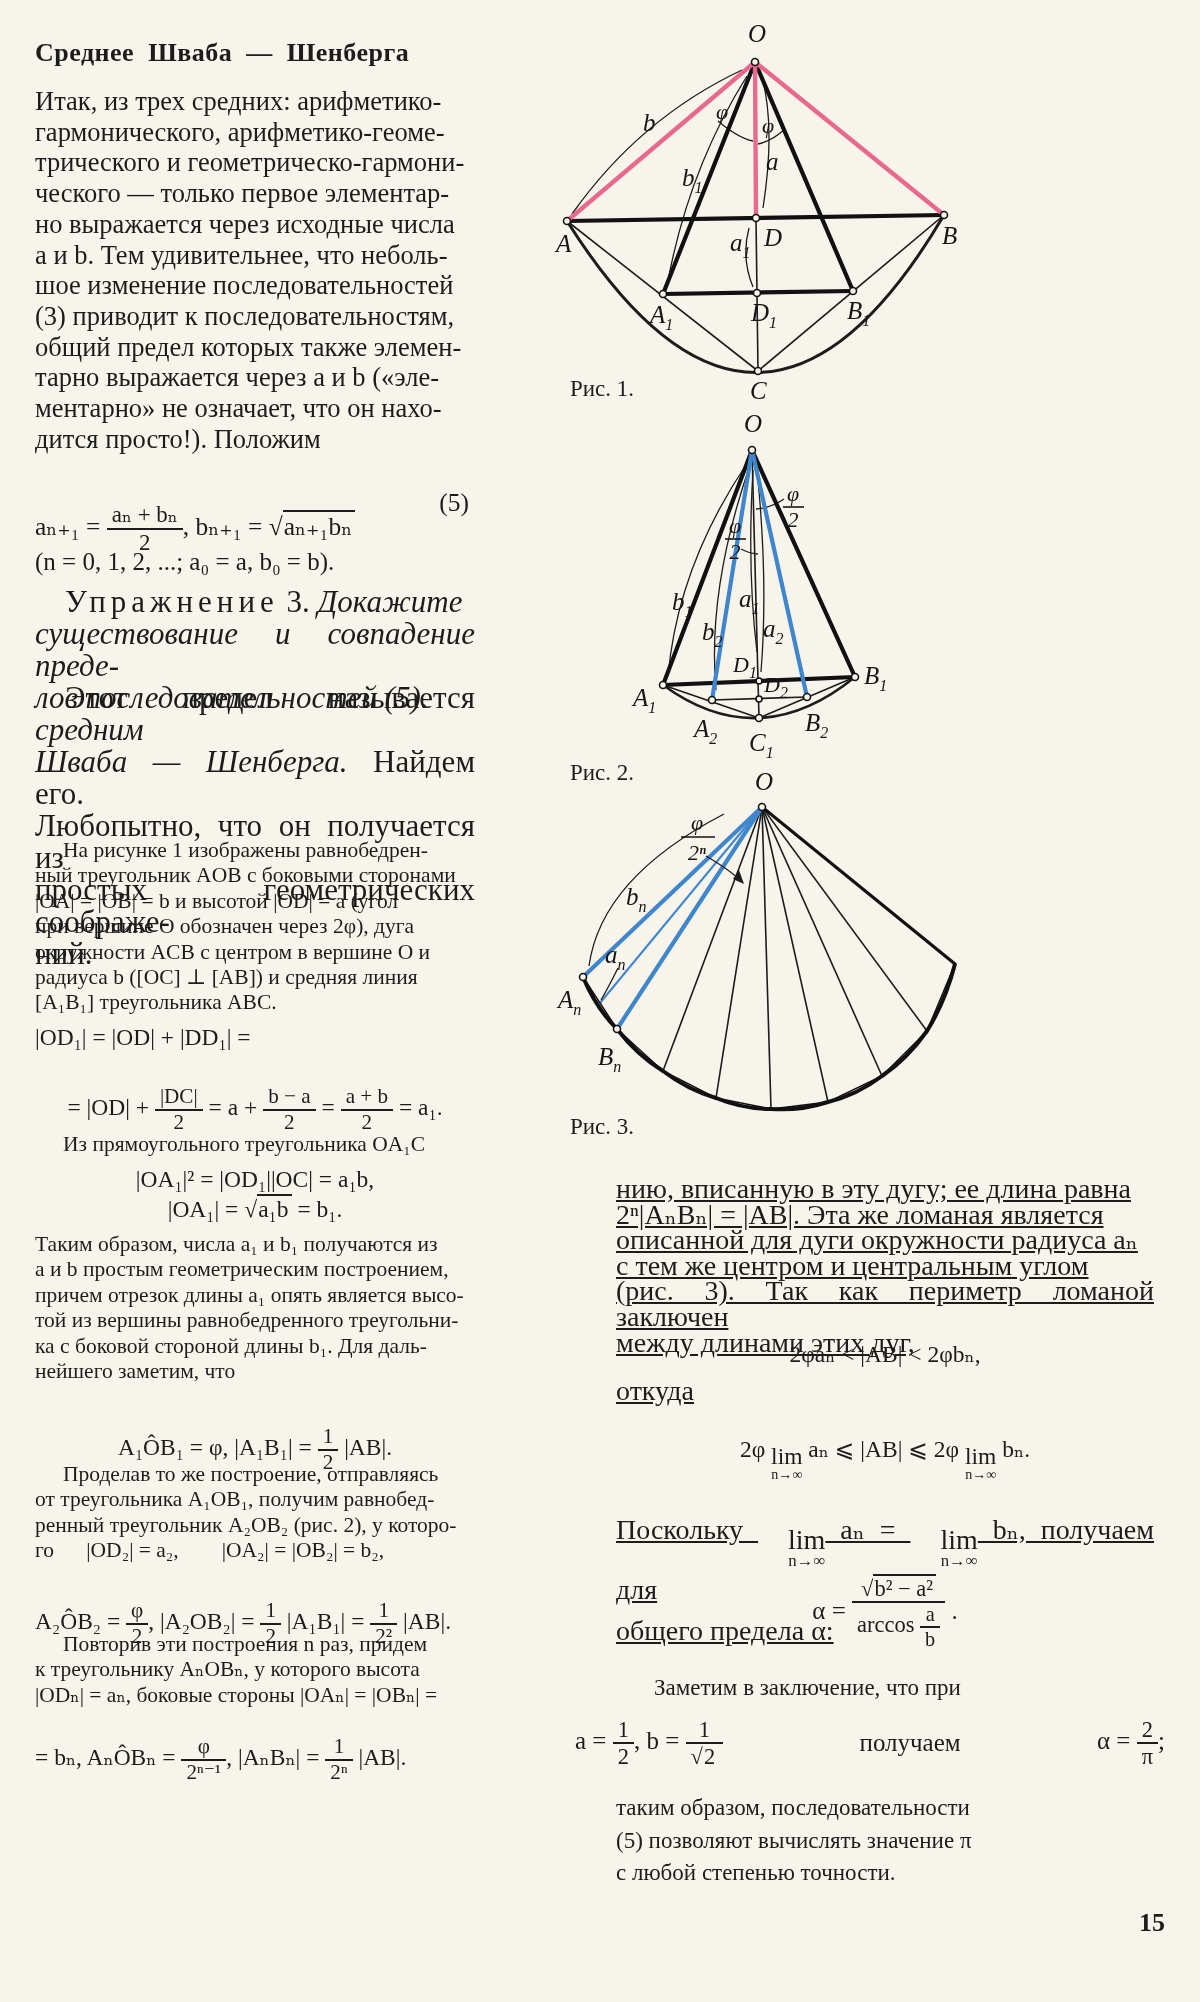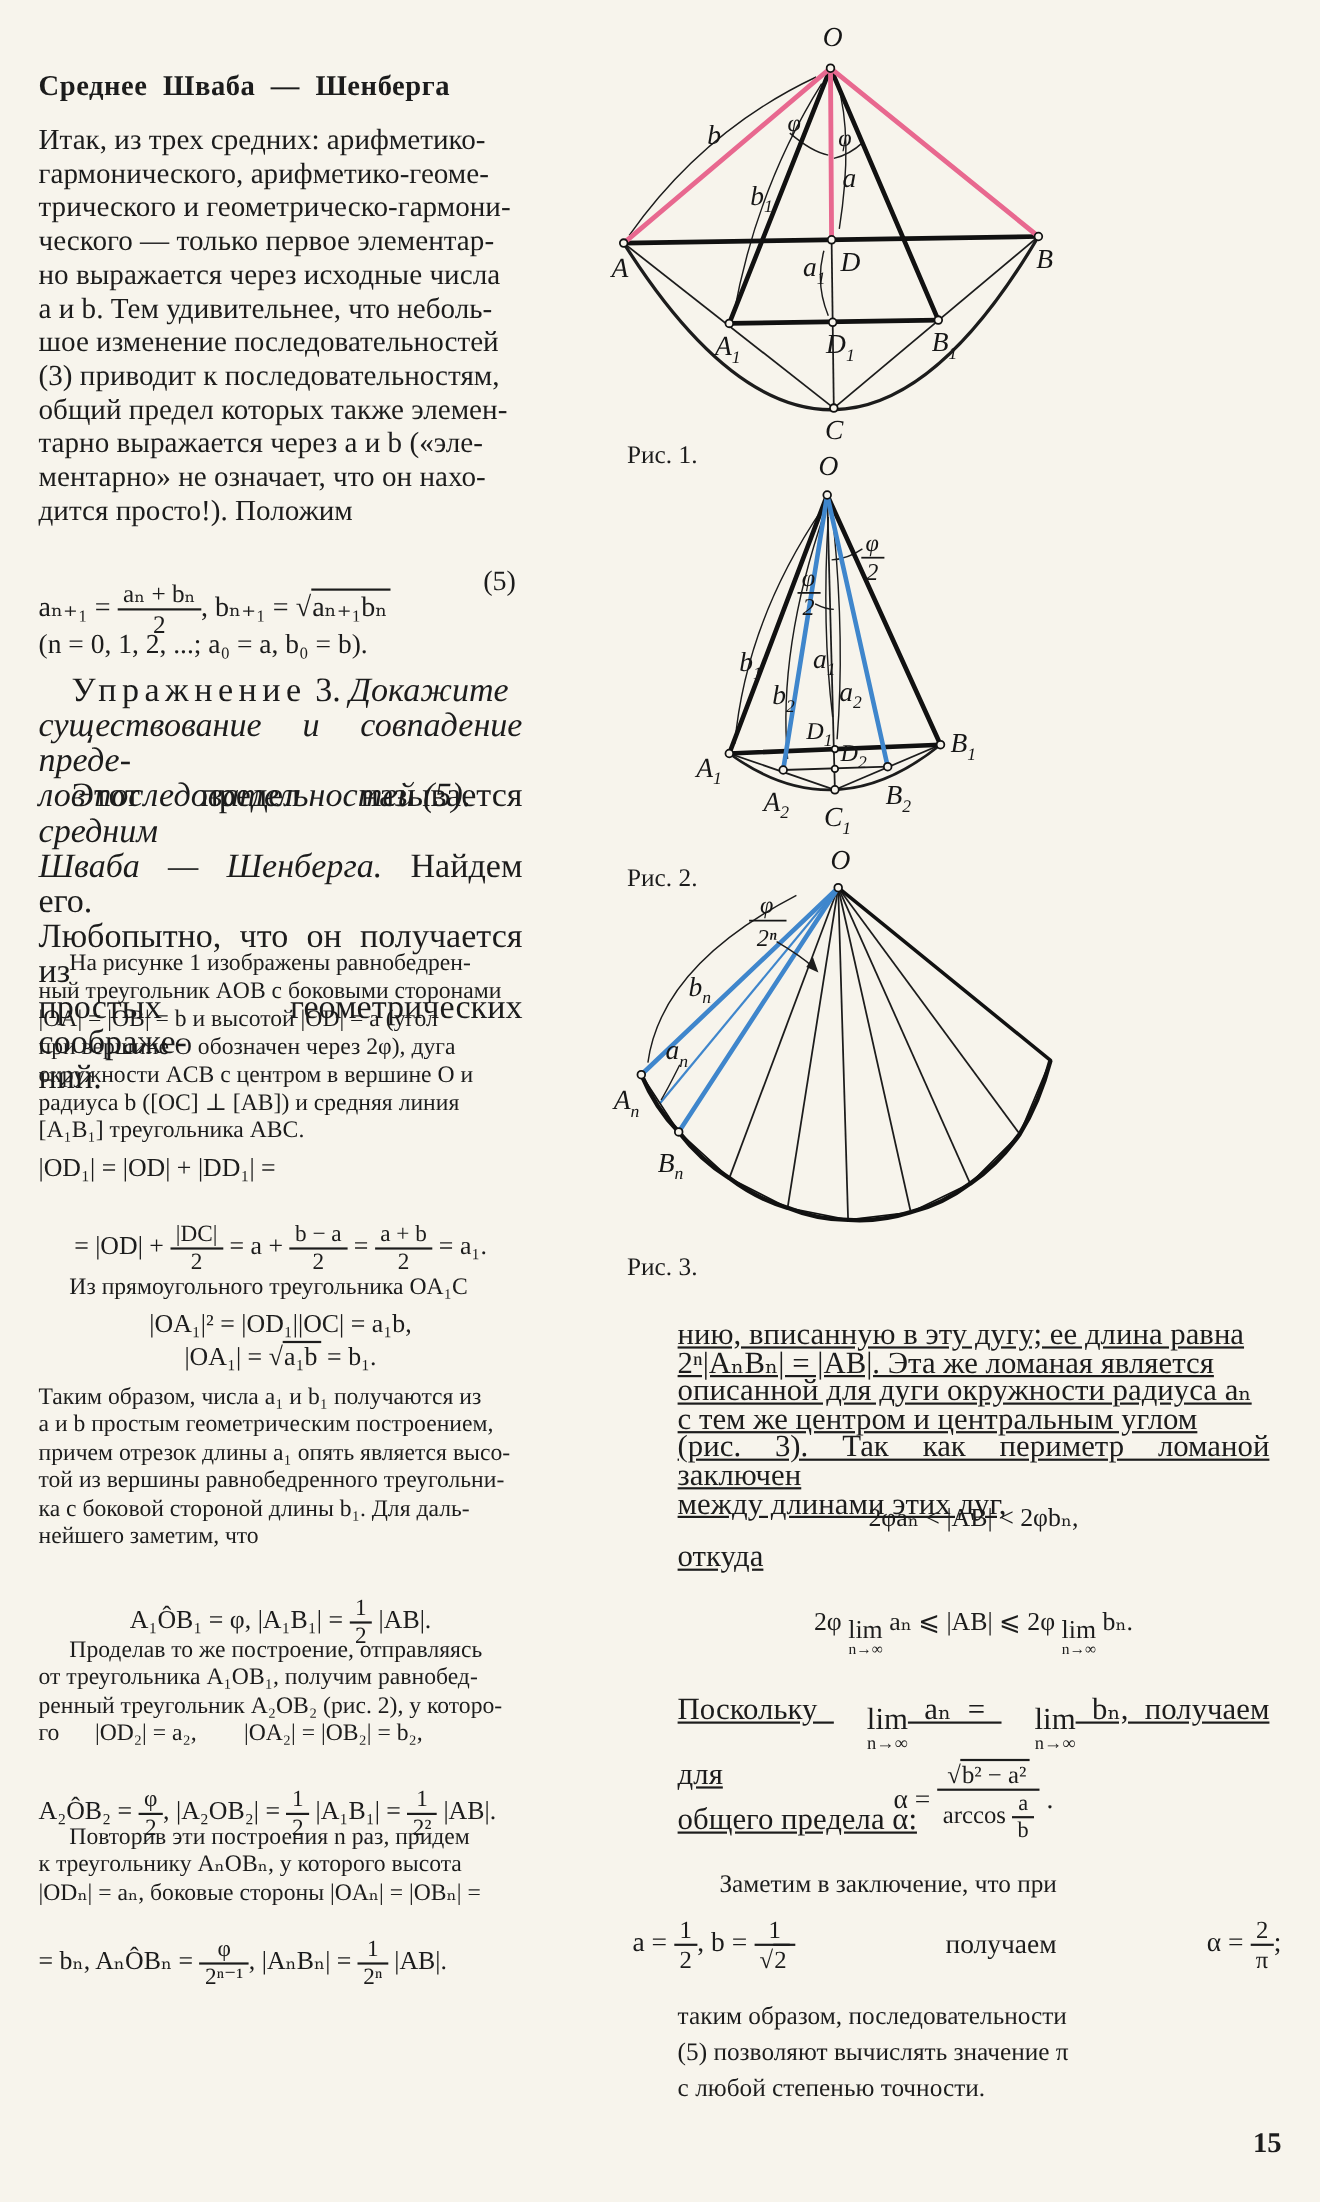--- a/index.html
+++ b/index.html
@@ -1,21 +1,21 @@
 <!DOCTYPE html>
 <html><head>
 <meta charset="utf-8">
 <style>
   html,body{margin:0;padding:0;background:#e9e6df;}
   .page{
     position:relative;width:1200px;height:2002px;margin:0 auto;
     background:#f7f4ec;color:#1c1c1c;overflow:hidden;
     font-family:"Liberation Serif","DejaVu Serif","DejaVu Sans",serif;
   }
-  .t{position:absolute;white-space:pre-line;margin-top:25px;}
+  .t{position:absolute;white-space:pre-line;}
   .prew{white-space:pre-wrap;}
   .big{font-size:26.5px;line-height:30.7px;text-align:justify;}
   .big2{font-size:31px;line-height:32px;text-align:justify;}
   .small{font-size:21.5px;line-height:25.4px;text-align:justify;}
   .rbody{font-size:28px;line-height:25.6px;text-align:justify;text-decoration:underline;}
   .rbig{font-size:23px;line-height:32.5px;text-align:justify;}
   .head{font-size:26px;font-weight:bold;letter-spacing:0.5px;word-spacing:7px;}
   .cap{font-size:23px;font-weight:normal;}
   .ctr{text-align:center;}
   .it{font-style:italic;}

